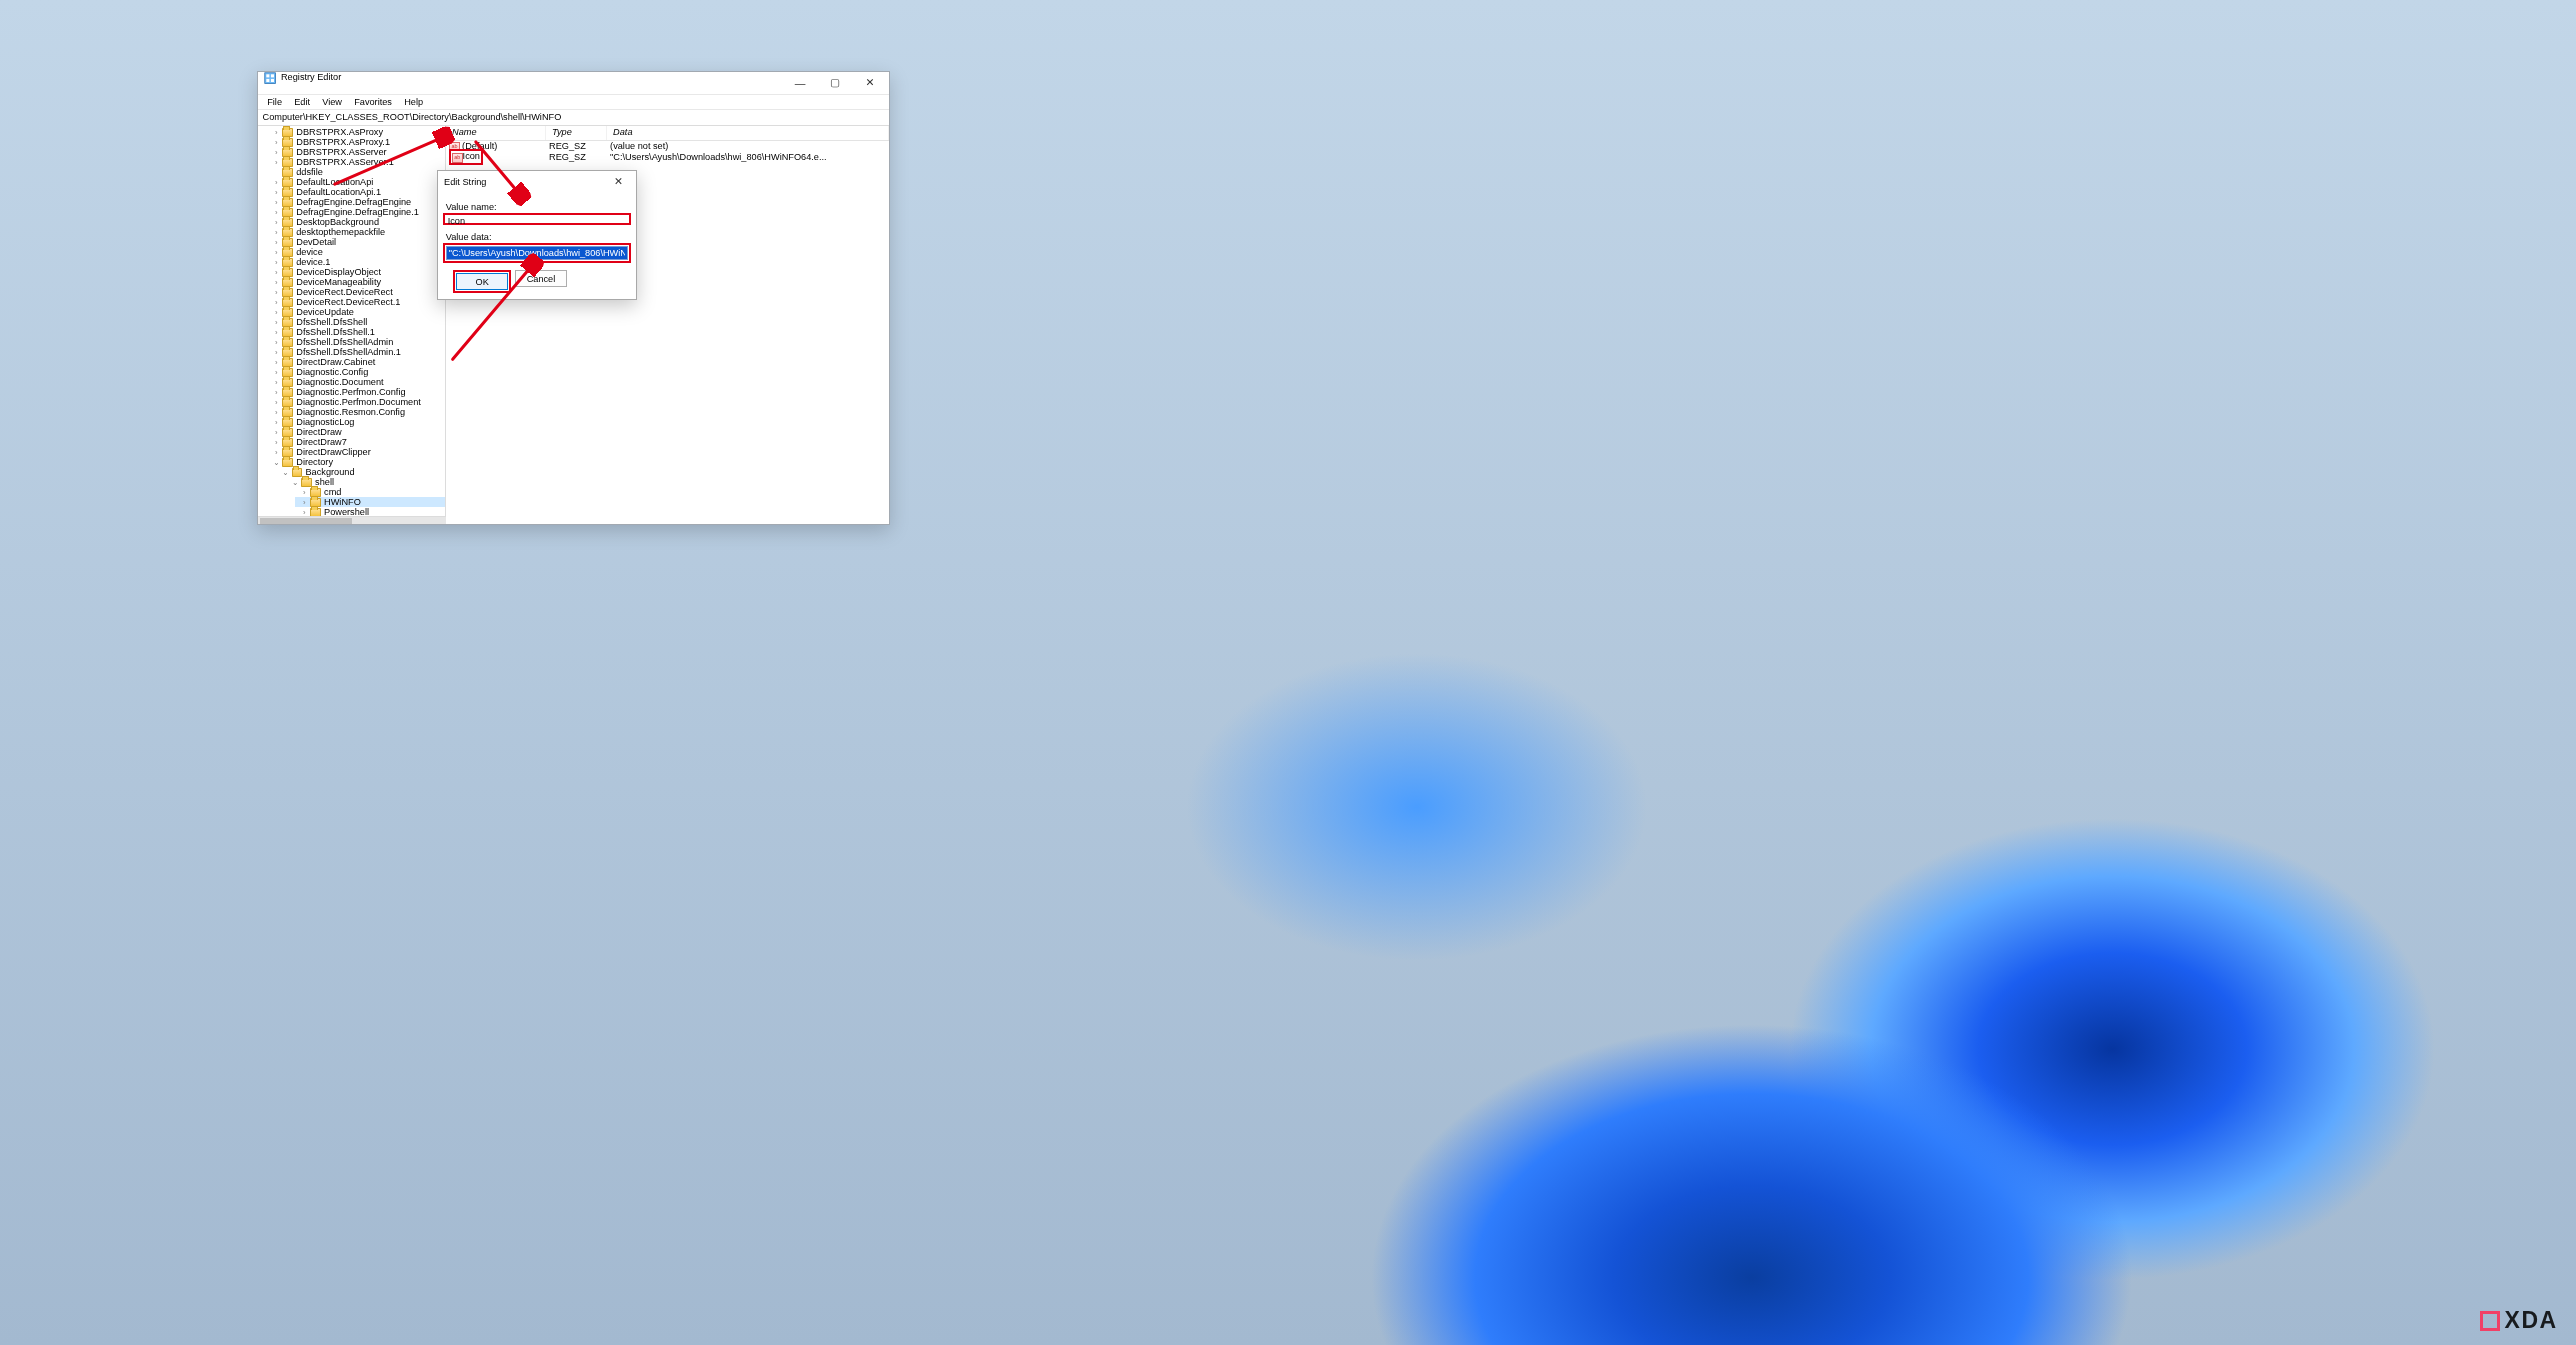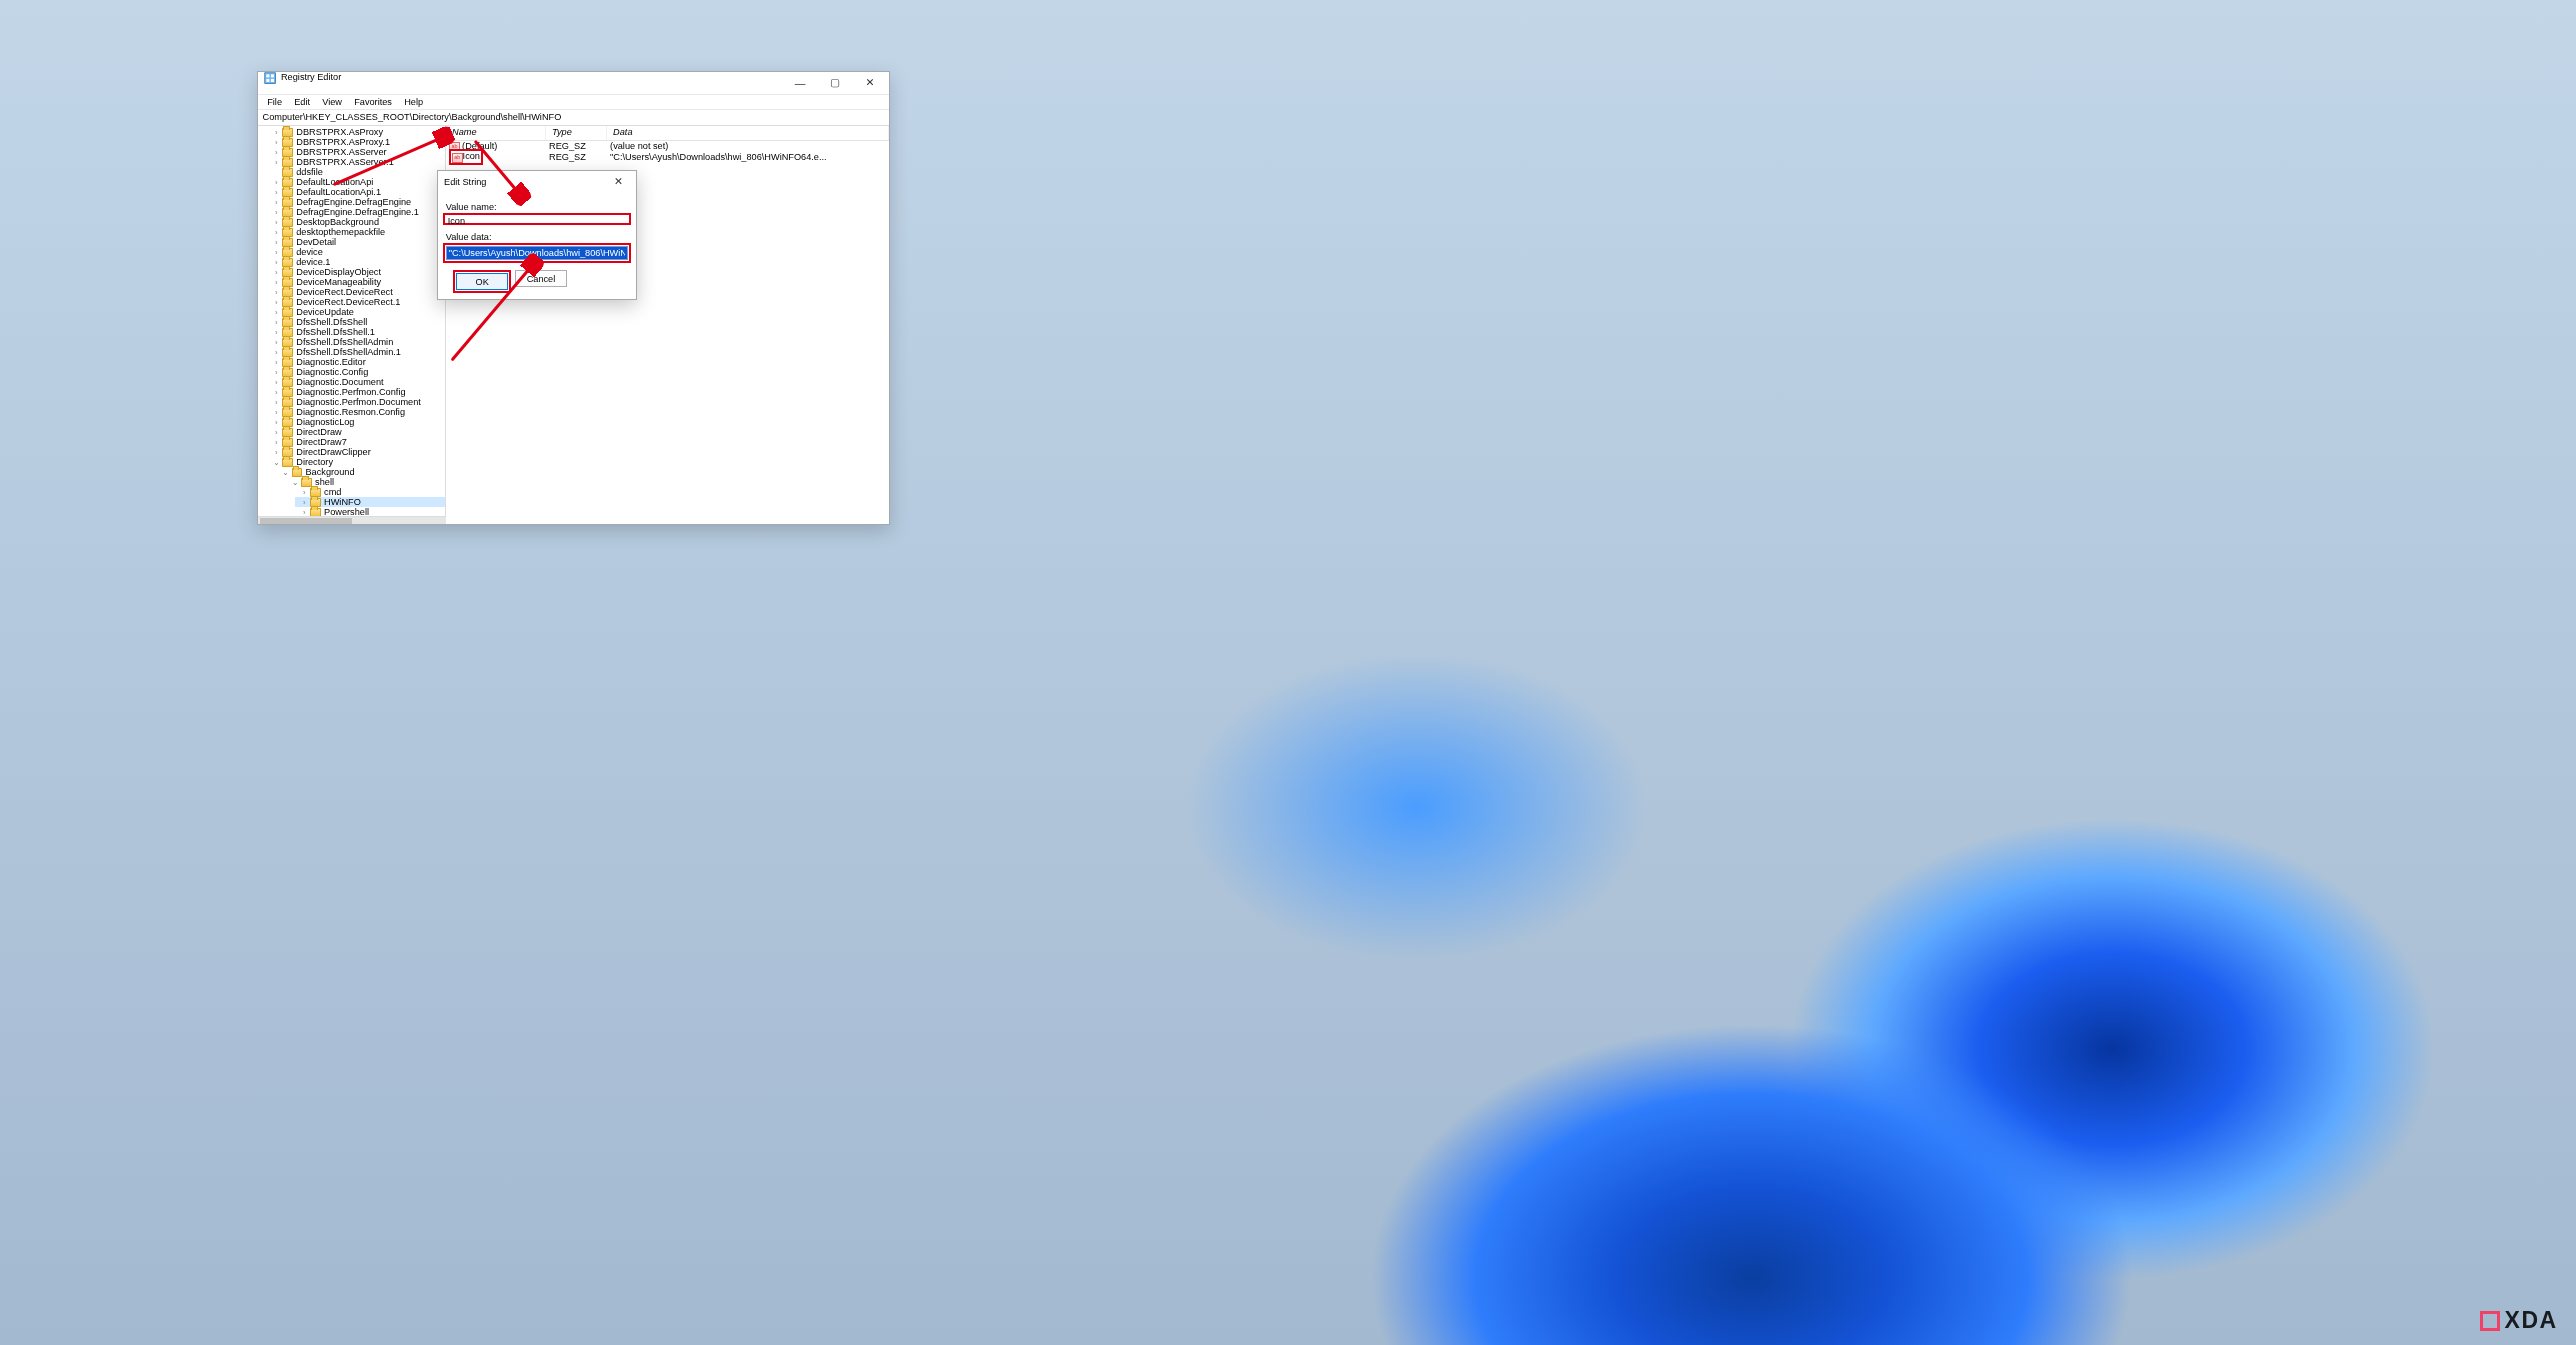--- a/index.html
+++ b/index.html
@@ -371,21 +371,21 @@
           <span>DfsShell.DfsShellAdmin</span>
         </div>
         <div class="node indent1">
           <span class="tw">›</span>
           <span class="folder"></span>
           <span>DfsShell.DfsShellAdmin.1</span>
         </div>
         <div class="node indent1">
           <span class="tw">›</span>
           <span class="folder"></span>
-          <span>Diagnostic.Editor</span>
+          <span>DirectDraw.Cabinet</span>
         </div>
         <div class="node indent1">
           <span class="tw">›</span>
           <span class="folder"></span>
           <span>Diagnostic.Config</span>
         </div>
         <div class="node indent1">
           <span class="tw">›</span>
           <span class="folder"></span>
           <span>Diagnostic.Document</span>

